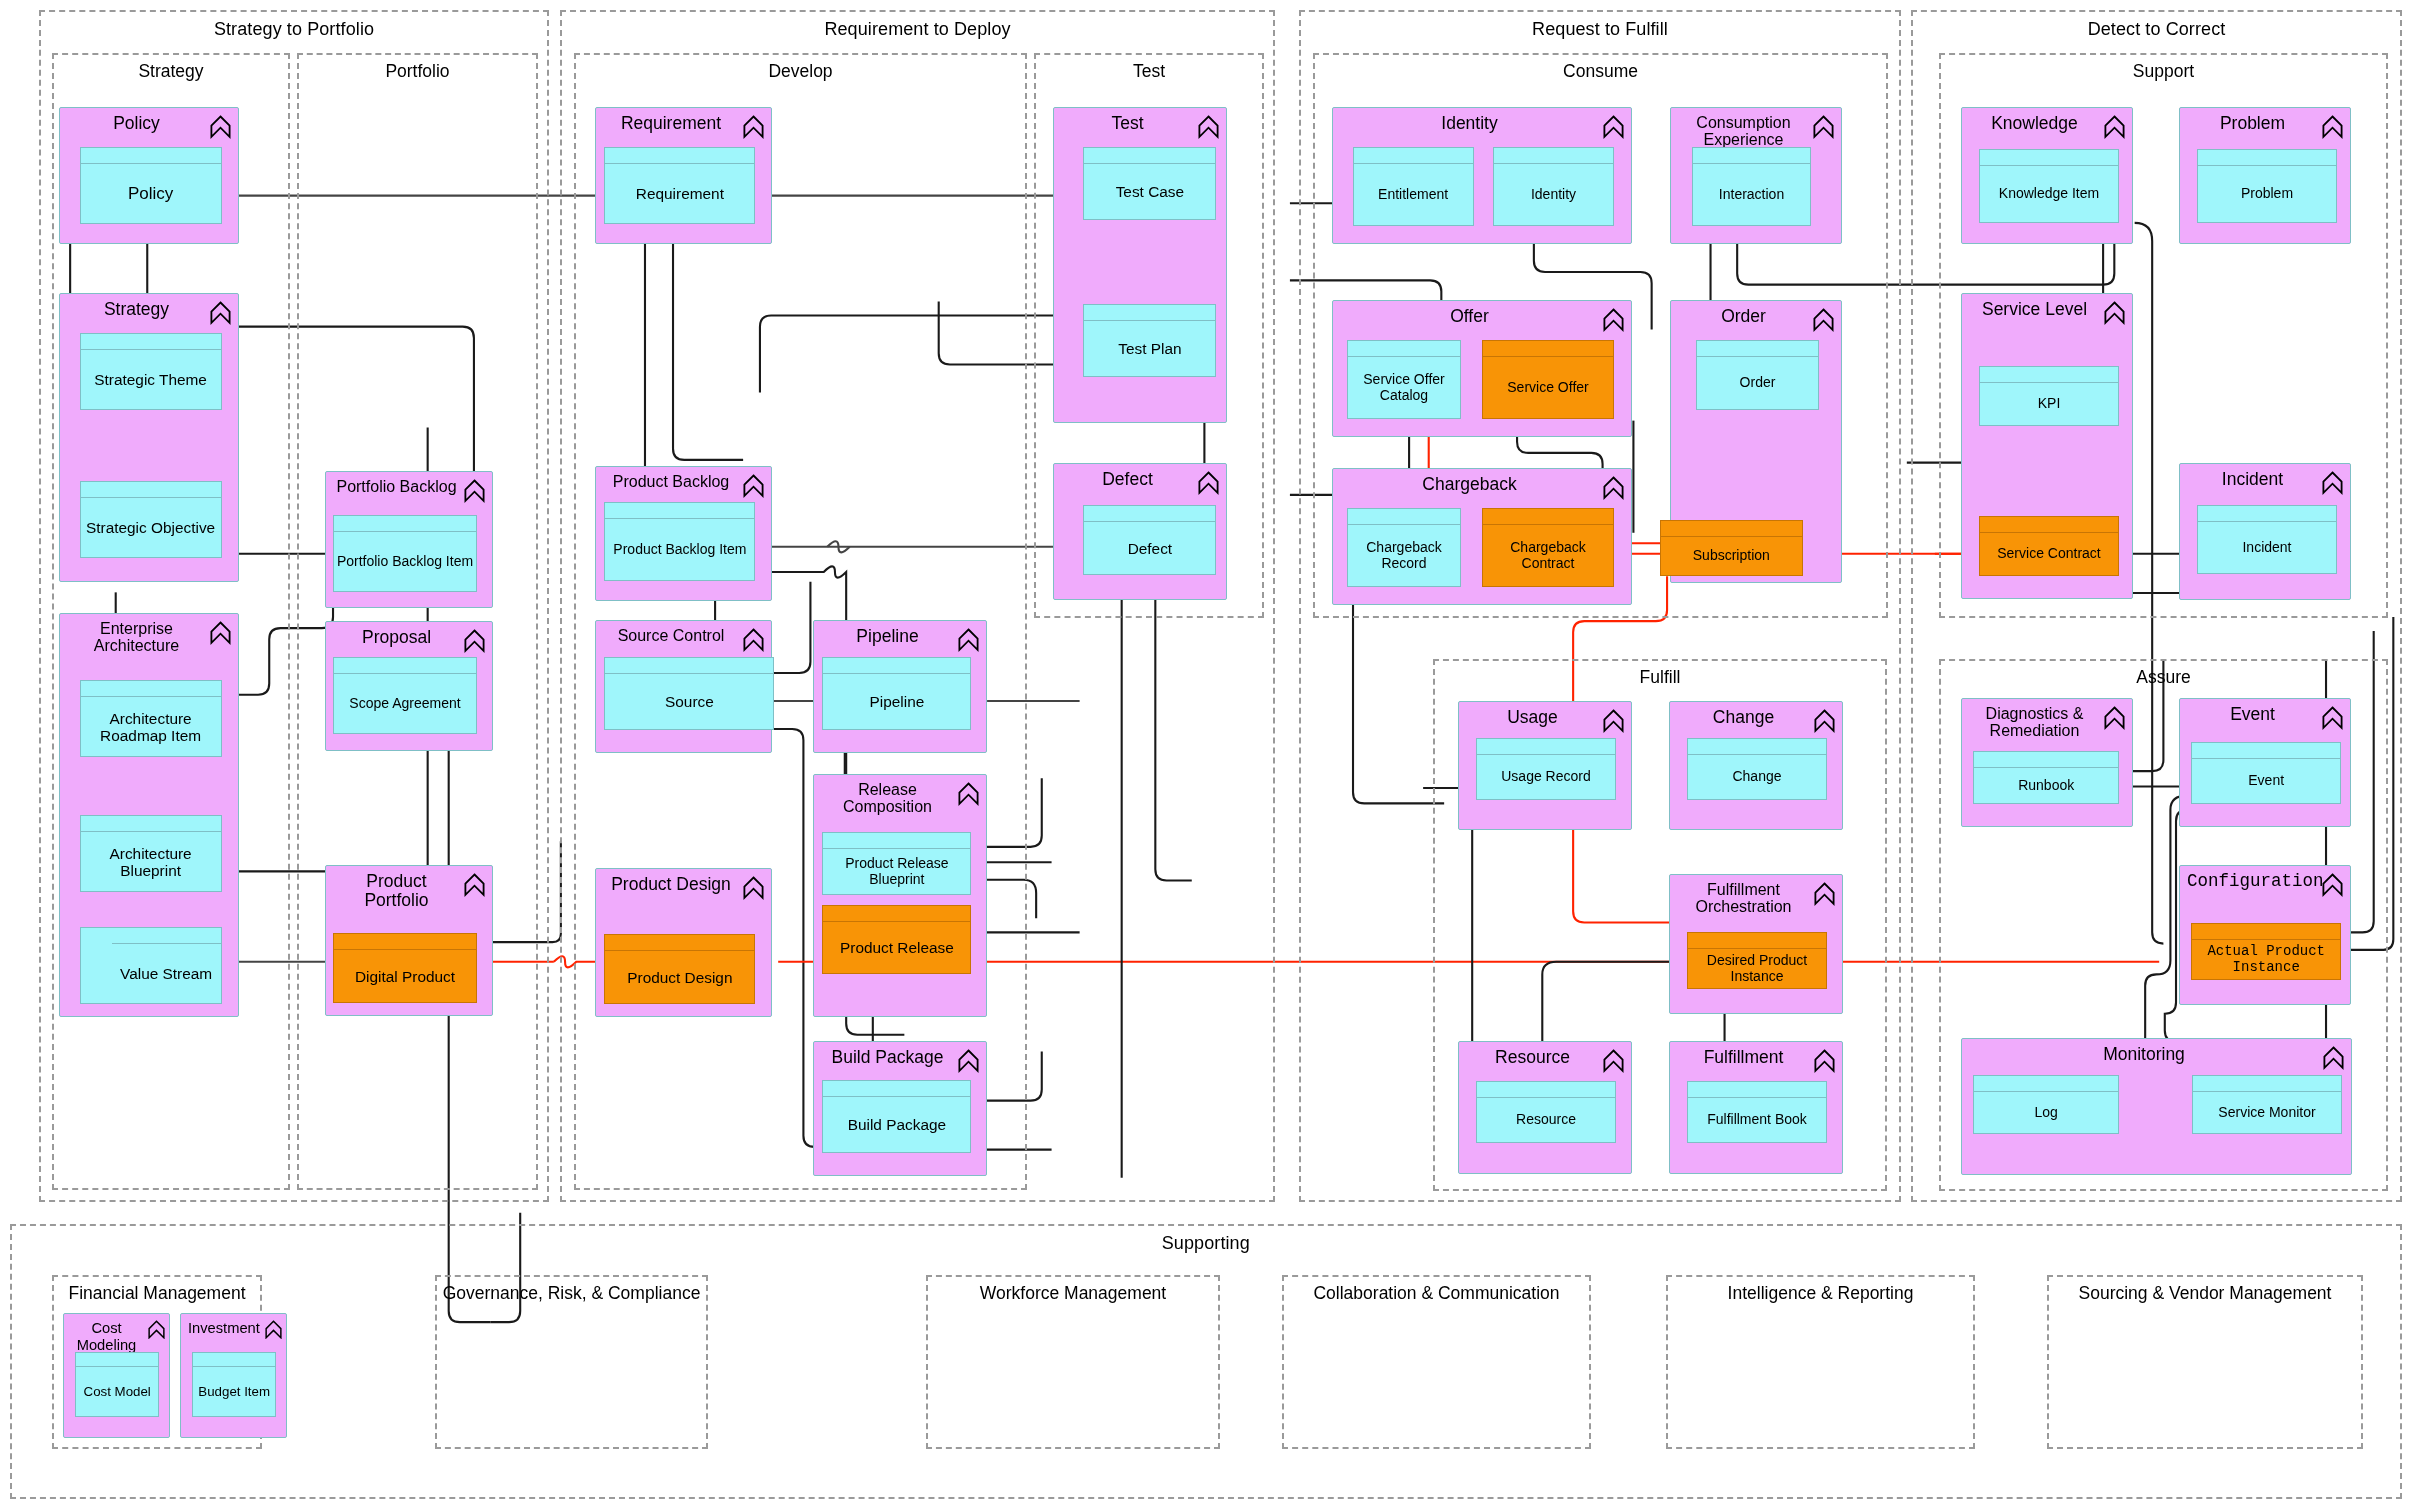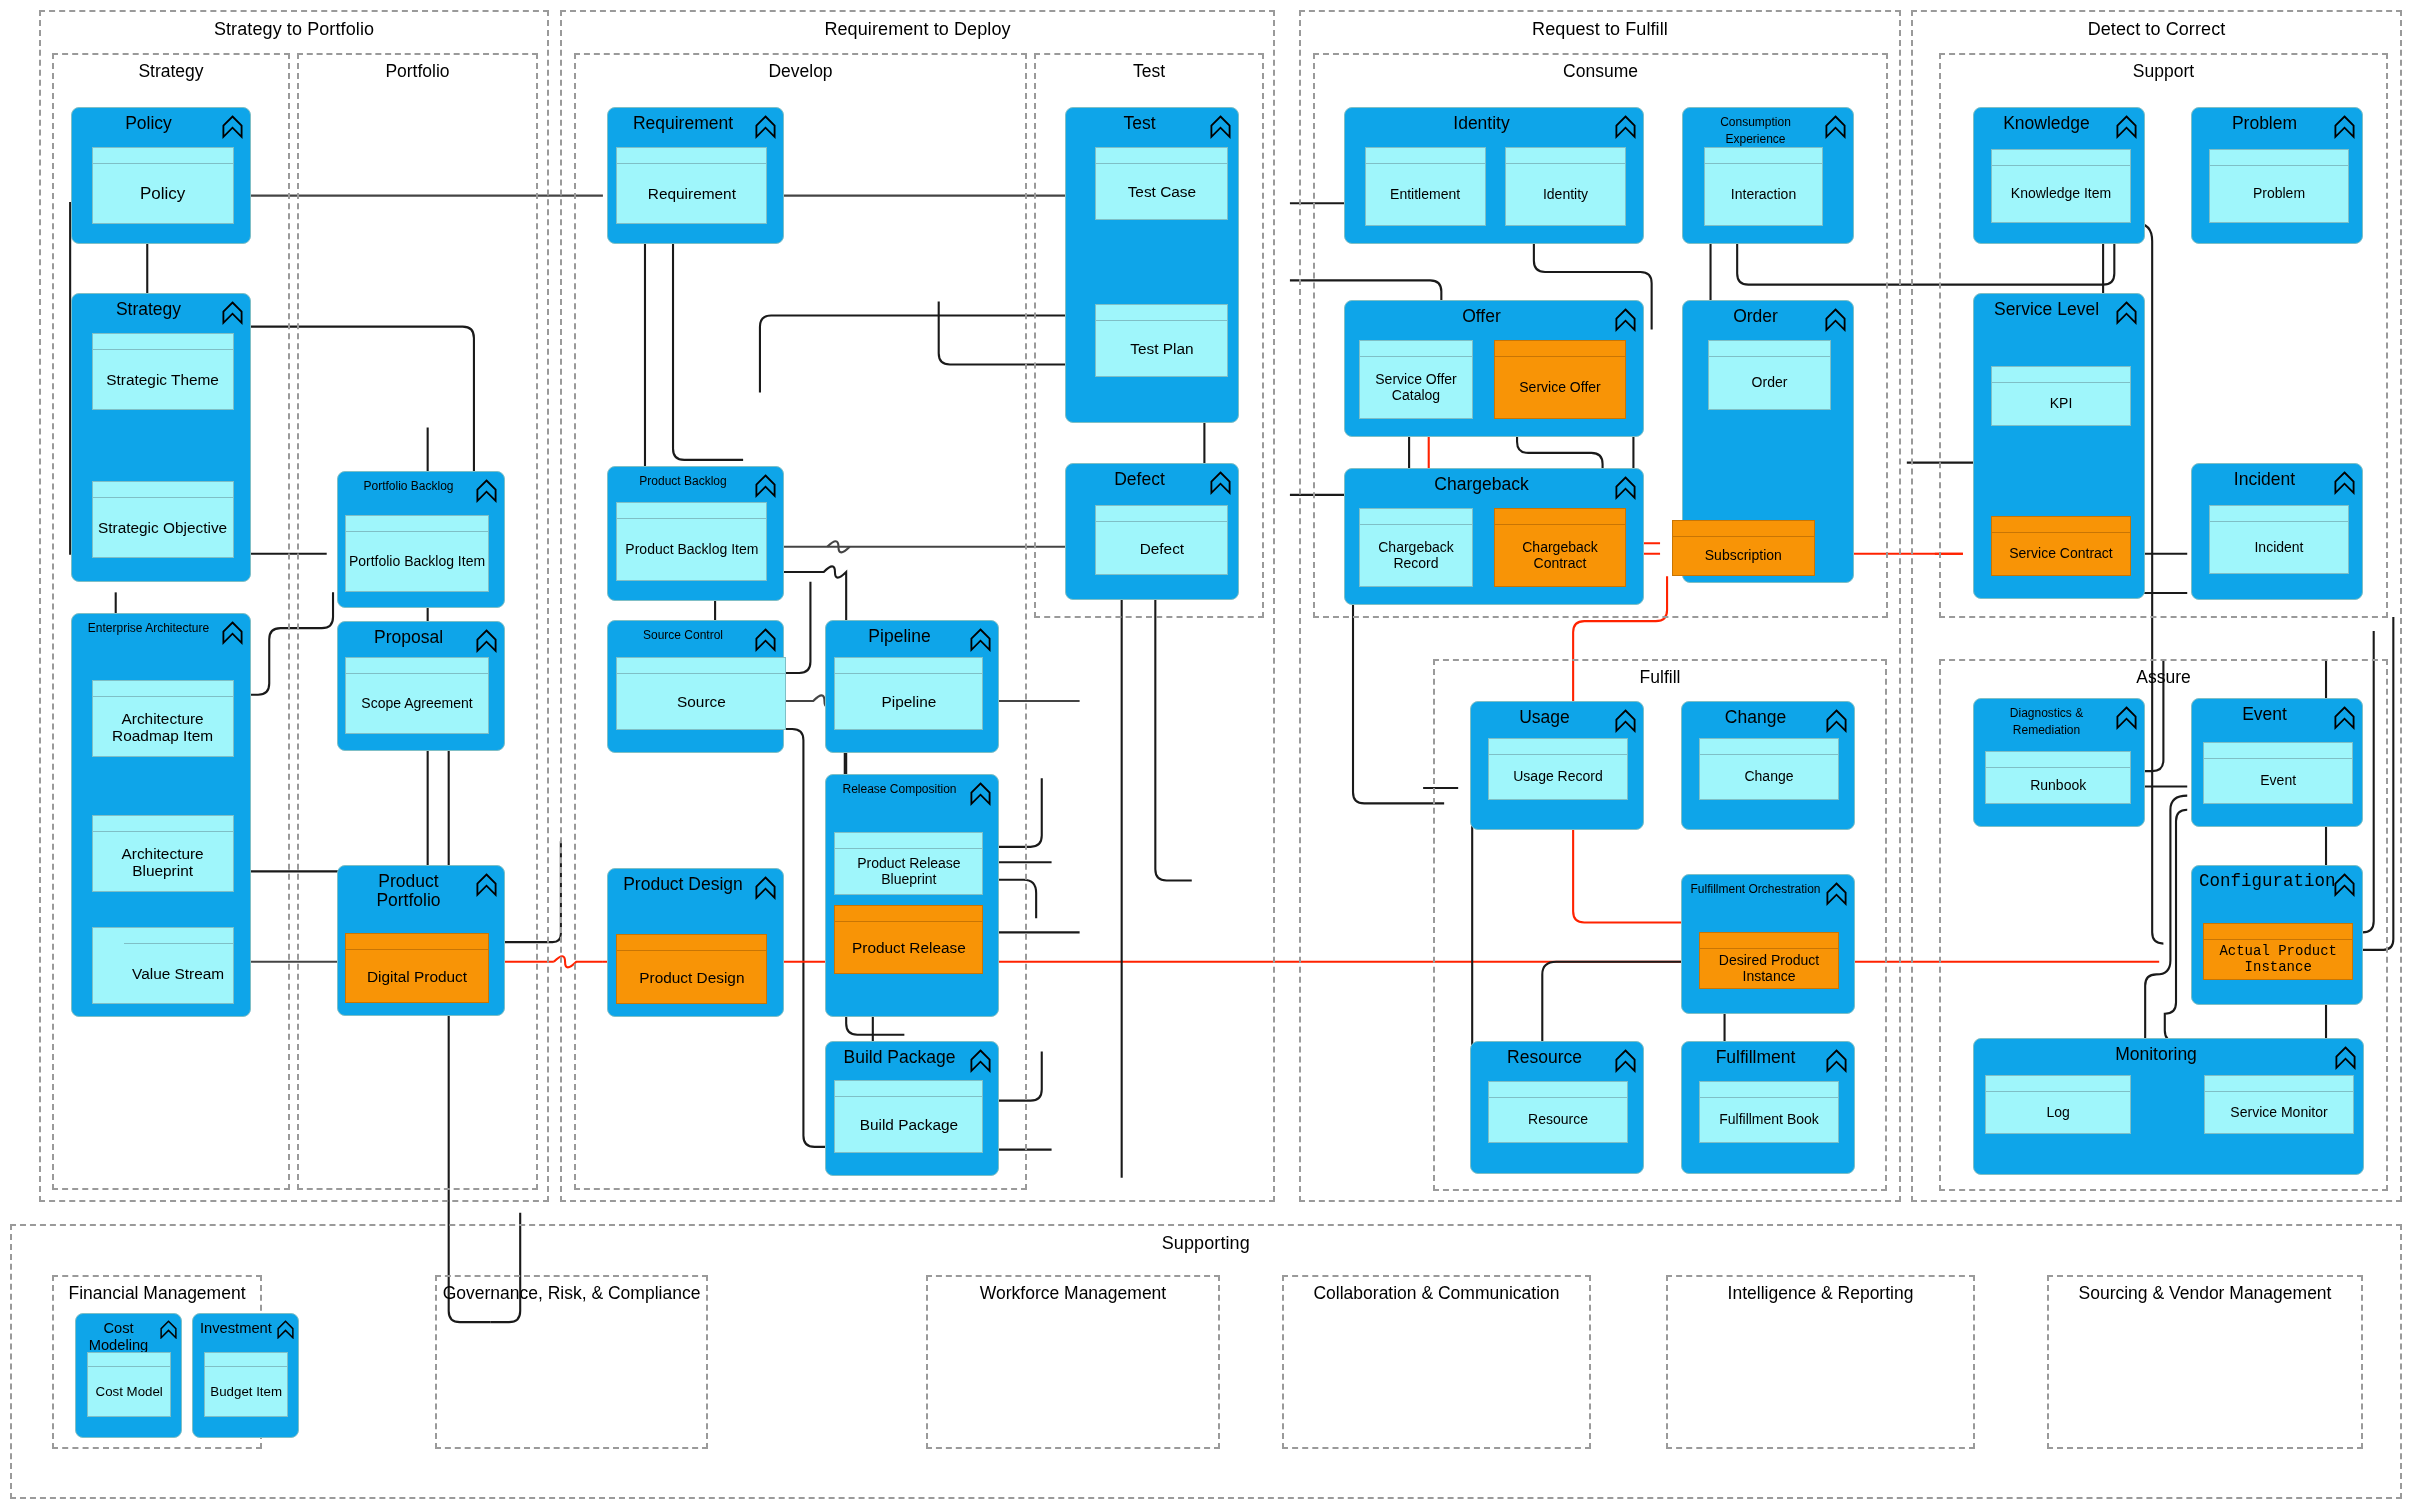--- a/index.html
+++ b/index.html
@@ -45,36 +45,35 @@
     width:100%;
     text-align:center;
     font-size:17.5px;
     color:#000;
     white-space:nowrap;
   }
   
   .grp{
     position:absolute;
     box-sizing:border-box;
-    background:#0ea5e9;
+    background:#f0abfc;
     border:1.4px solid #7fbfc6;
-    border-radius:8px;
-    margin-left:12px;
+    border-radius:2px;
   }
   .grp-title{
     position:absolute;
     top:5.6px;
     left:7px;
     right:32px;
     text-align:center;
     font-size:17.5px;
     line-height:19px;
     color:#000;
   }
-  .grp-title.small{font-size:12px;line-height:17.5px;}
+  .grp-title.small{font-size:16px;line-height:17.5px;}
   .chev{
     position:absolute;
     top:7px;
     right:7px;
     width:21px;
     height:24px;
   }
   
   .ent{
     position:absolute;

